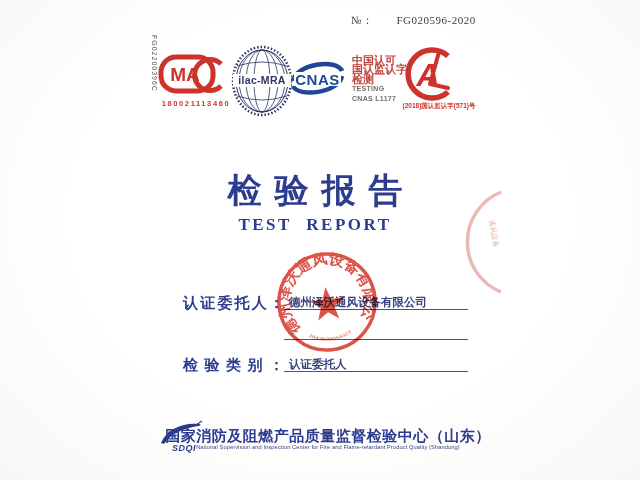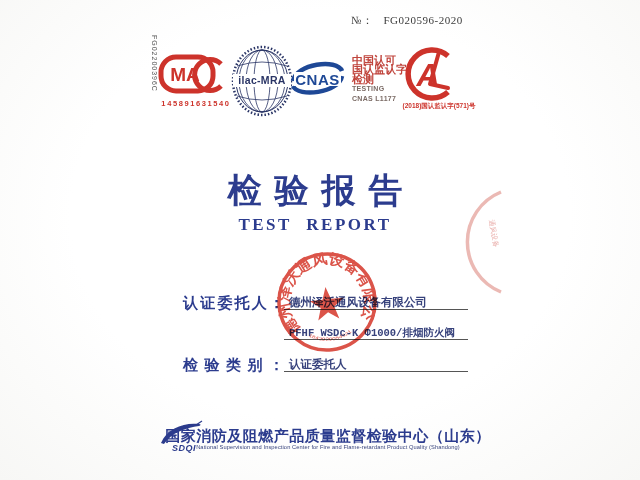--- a/index.html
+++ b/index.html
@@ -5,21 +5,21 @@
   html,body { margin:0; padding:0; }
   #page {
     position:relative; width:640px; height:480px; overflow:hidden;
     background: radial-gradient(ellipse at 50% 45%, #ffffff 55%, #f7f7f5 100%);
     font-family:"Liberation Sans", sans-serif;
   }
   .abs { position:absolute; }
 
   
   #report-no { left:351px; top:13px; font-family:"Liberation Serif",serif; font-size:11px; color:#3b3b3b; letter-spacing:.5px; }
-  #report-no .val { margin-left:10px; }
+  #report-no .val { margin-left:23px; }
   #side-code { left:158px; top:35px; width:95px; height:11px; font-size:7px; color:#555;
     letter-spacing:1px; transform:rotate(90deg); transform-origin:0 0; white-space:nowrap; }
 
   
   .mark { display:block; }
   #cma-no { left:156px; top:99px; width:80px; text-align:center; font-size:7.5px; font-weight:bold;
     letter-spacing:1.6px; color:#cd332b; }
   #cnas-lines { left:352px; top:56px; line-height:9.4px; white-space:nowrap; }
   #cnas-lines .zh { font-size:11px; color:#c0443c; font-weight:bold; display:block; }
   #cnas-lines .en { font-size:7px; color:#7a6a64; font-weight:bold; display:block; letter-spacing:.3px; }
@@ -57,21 +57,21 @@
     <span>№：</span><span class="val">FG020596-2020</span>
   </div>
 
   <div class="abs" id="side-code">FG02200396C</div>
 
   <svg class="abs mark" style="left:158px;top:50px" width="72" height="50" viewBox="0 0 72 50">
     <rect x="3" y="7" width="52" height="34" rx="15" fill="none" stroke="#cd332b" stroke-width="5"></rect>
     <path d="M63 14 A15.5 15.5 0 1 0 63 36" fill="none" stroke="#cd332b" stroke-width="5"></path>
     <text x="27" y="31" font-size="19" font-weight="bold" fill="#cd332b" text-anchor="middle">MA</text>
   </svg>
-  <div class="abs" id="cma-no">145891631540</div>
+  <div class="abs" id="cma-no">180021113460</div>
 
   <svg class="abs mark" style="left:231px;top:45px" width="62" height="72" viewBox="0 0 62 72">
     <ellipse cx="31" cy="36" rx="29" ry="34" fill="#ffffff" stroke="#2a3566" stroke-width="2.5" stroke-dasharray="1.5 2"></ellipse>
     <ellipse cx="31" cy="36" rx="26" ry="31" fill="none" stroke="#2a3566" stroke-width="1"></ellipse>
     <ellipse cx="31" cy="36" rx="8" ry="31" fill="none" stroke="#2a3566" stroke-width="0.8"></ellipse>
     <ellipse cx="31" cy="36" rx="16" ry="31" fill="none" stroke="#2a3566" stroke-width="0.8"></ellipse>
     <ellipse cx="31" cy="36" rx="23" ry="31" fill="none" stroke="#2a3566" stroke-width="0.8"></ellipse>
     <path d="M6 21 Q31 13 56 21" fill="none" stroke="#2a3566" stroke-width="0.8"></path>
     <path d="M6 51 Q31 59 56 51" fill="none" stroke="#2a3566" stroke-width="0.8"></path>
     <rect x="2" y="29" width="58" height="13" fill="#ffffff"></rect>
@@ -104,21 +104,20 @@
 
   <svg class="abs" id="partial-seal" width="40" height="112" viewBox="0 0 40 112">
     <path d="M38 6 A54 54 0 0 0 38 106" fill="none" stroke="#e39d96" stroke-width="3.5" opacity="0.8"></path>
     <text x="26" y="34" font-size="7" fill="#cf4a42" opacity="0.5" transform="rotate(80 26 34)">通风设备</text>
   </svg>
 
   <div class="abs form-label" style="top:294px">认证委托人：</div>
   <div class="abs form-value" style="top:295px">德州泽沃通风设备有限公司</div>
   <div class="abs underline" style="top:309px"></div>
 
-  <div class="abs form-value mono" style="top:326px">PFHF WSDc-K Φ1000/排烟防火阀</div>
   <div class="abs underline" style="top:339px"></div>
 
   <div class="abs form-label" style="top:356px">检验类别：</div>
   <div class="abs form-value" style="top:357px">认证委托人</div>
   <div class="abs underline" style="top:371px"></div>
 
   <svg class="abs" id="main-seal" width="120" height="120" viewBox="0 0 120 120">
     <defs>
       <path id="sealArc" d="M30.9 84.4 A38 38 0 1 1 89.1 84.4" fill="none"></path>
       <path id="sealNum" d="M38 92 A39 39 0 0 0 82 92" fill="none"></path>

